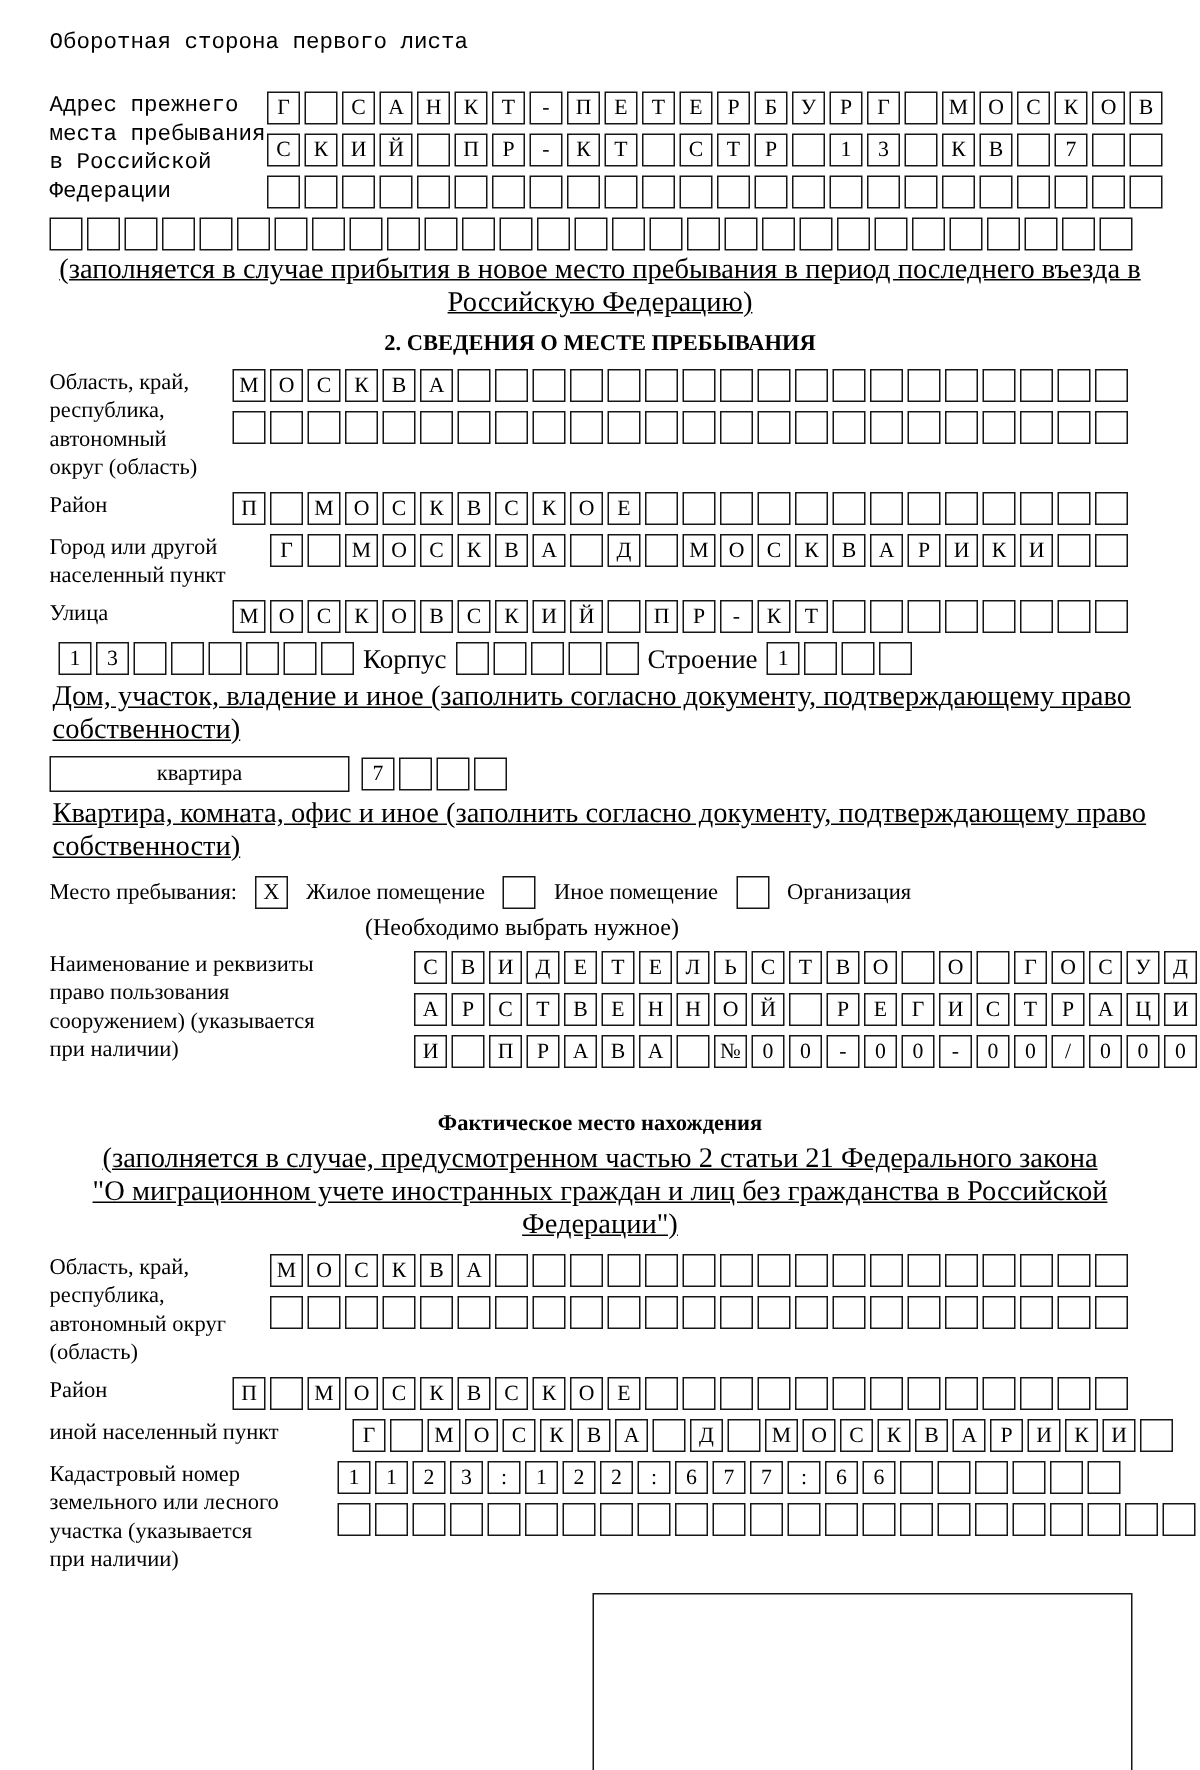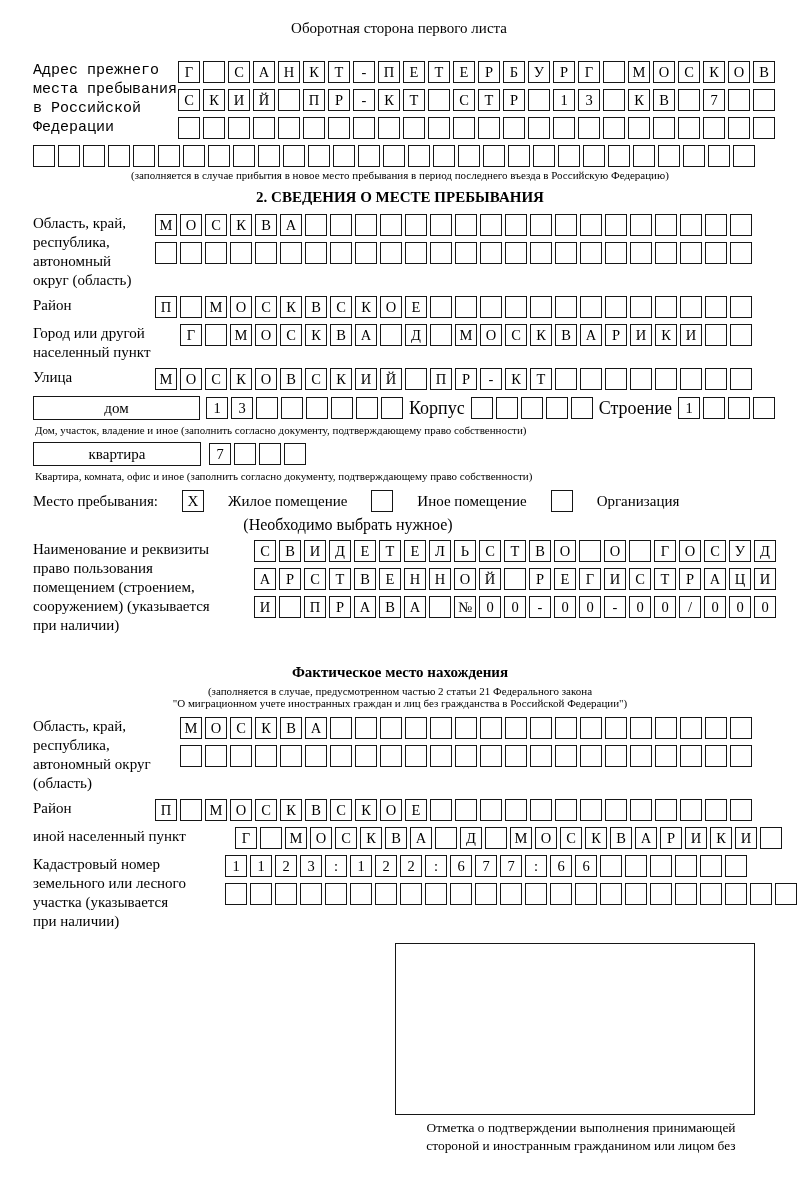--- a/index.html
+++ b/index.html
@@ -1,34 +1,34 @@
 <!DOCTYPE html>
 <html><head>
 <meta charset="utf-8">
 <style>
   html,body{margin:0;padding:0;background:#fff;}
   body{
     width:800px;height:1180px;box-sizing:border-box;
     padding:16px 33px 0 33px;overflow:hidden;
     color:#000;font-family:"Liberation Serif",serif;font-size:15px;
   }
-  .hdr-note{text-align:center;font-size:15px;margin:4px 2px 24px 0;}
+  .hdr-note{text-align:left;font-size:15px;margin:4px 2px 24px 0;font-family:Liberation Mono, monospace;}
   .field{display:flex;margin-bottom:6px;}
   .flabel{flex-shrink:0;font-size:15px;line-height:19px;}
   .rows{display:flex;flex-direction:column;gap:6px;}
   .grid{display:flex;gap:3px;}
   .cell{
     width:22px;height:22px;box-sizing:border-box;border:1.5px solid #161616;
     display:flex;align-items:center;justify-content:center;
     font-size:14.5px;flex-shrink:0;background:#fff;
   }
   .w145{width:145px;font-family:Liberation Mono, monospace;} .w122{width:122px;} .w147{width:147px;}
   .w202{width:202px;} .w192{width:192px;} .w221{width:221px;}
   .fullrow{margin:0 0 2px 0;}
-  .caption{font-size:11px;}
+  .caption{font-size:19px;text-decoration:underline;}
   .caption.center{text-align:center;}
   .sec-title{font-weight:bold;text-align:center;font-size:15px;margin:8px 0 8px 0;}
   .lbox{border:1.5px solid #161616;height:24px;box-sizing:border-box;
     display:flex;align-items:center;justify-content:center;flex-shrink:0;}
   .inline-row{display:flex;align-items:center;margin-bottom:4px;}
   .cb{width:22px;height:22px;box-sizing:border-box;border:1.5px solid #161616;
     display:flex;align-items:center;justify-content:center;font-size:15px;flex-shrink:0;}
   .stamp-box{width:360px;height:172px;border:1.5px solid #161616;
     box-sizing:border-box;margin:12px 0 4px 362px;}
   .stamp-caption{margin-left:352px;width:392px;text-align:center;
@@ -313,21 +313,20 @@
       <div class="cell"></div>
       <div class="cell"></div>
       <div class="cell"></div>
       <div class="cell"></div>
       <div class="cell"></div>
       <div class="cell"></div>
     </div>
 </div>
 
 <div class="inline-row">
-  <div class="lbox" style="width:167px;">дом</div>
   <div class="gap6"></div>
   <div class="grid">
       <div class="cell">1</div>
       <div class="cell">3</div>
       <div class="cell"></div>
       <div class="cell"></div>
       <div class="cell"></div>
       <div class="cell"></div>
       <div class="cell"></div>
       <div class="cell"></div>
@@ -344,47 +343,46 @@
   <div class="grid">
       <div class="cell">1</div>
       <div class="cell"></div>
       <div class="cell"></div>
       <div class="cell"></div>
     </div>
 </div>
 <div class="caption" style="margin:0 0 6px 2px;">Дом, участок, владение и иное (заполнить согласно документу, подтверждающему право собственности)</div>
 
 <div class="inline-row">
-  <div class="lbox" style="width:168px;">квартира</div>
+  <div class="lbox" style="width:200px;">квартира</div>
   <div class="gap8"></div>
   <div class="grid">
       <div class="cell">7</div>
       <div class="cell"></div>
       <div class="cell"></div>
       <div class="cell"></div>
     </div>
 </div>
 <div class="caption" style="margin:0 0 8px 2px;">Квартира, комната, офис и иное (заполнить согласно документу, подтверждающему право собственности)</div>
 
-<div class="inline-row" style="gap:24px;">
+<div class="inline-row" style="gap:12px;">
   <div>Место пребывания:</div>
   <div class="cb">X</div>
   <div>Жилое помещение</div>
   <div class="cb"></div>
   <div>Иное помещение</div>
   <div class="cb"></div>
   <div>Организация</div>
 </div>
 <div class="note-center">(Необходимо выбрать нужное)</div>
 
-<div class="field" style="margin-top:4px;">
+<div class="field" style="margin-top:4px;gap:22px;">
   <div class="flabel w221">
       <div>Наименование и реквизиты</div>
       <div>право пользования</div>
-      <div>помещением (строением,</div>
       <div>сооружением) (указывается</div>
       <div>при наличии)</div>
     </div>
   <div class="rows">
     <div class="grid">
         <div class="cell">С</div>
         <div class="cell">В</div>
         <div class="cell">И</div>
         <div class="cell">Д</div>
         <div class="cell">Е</div>

